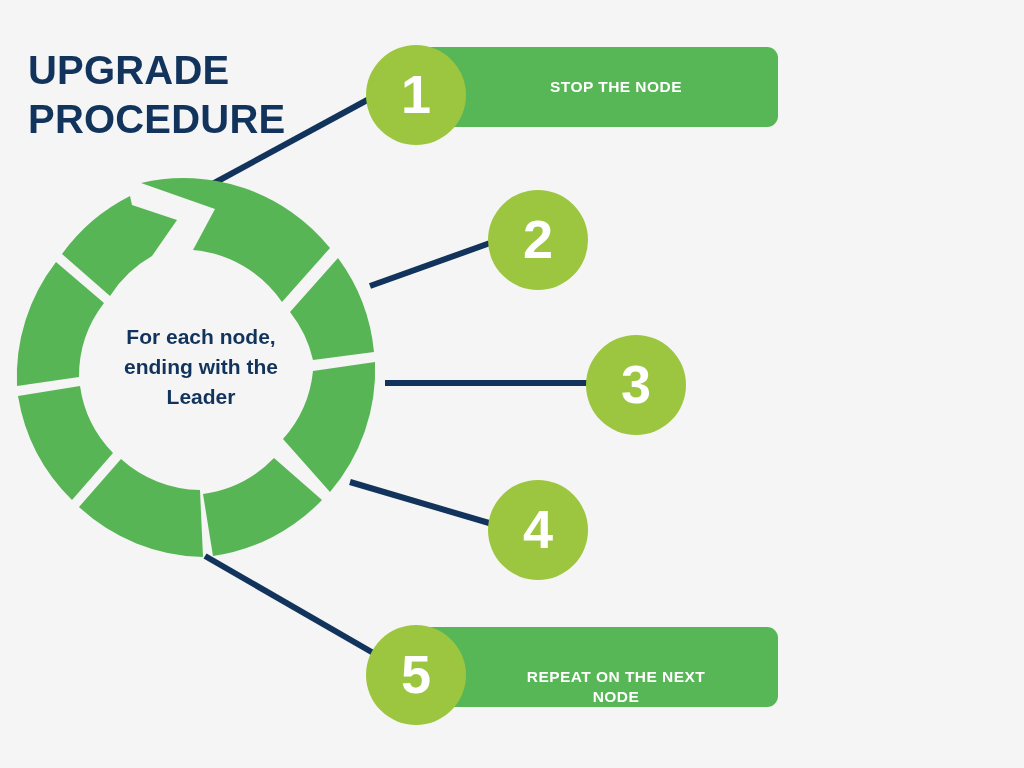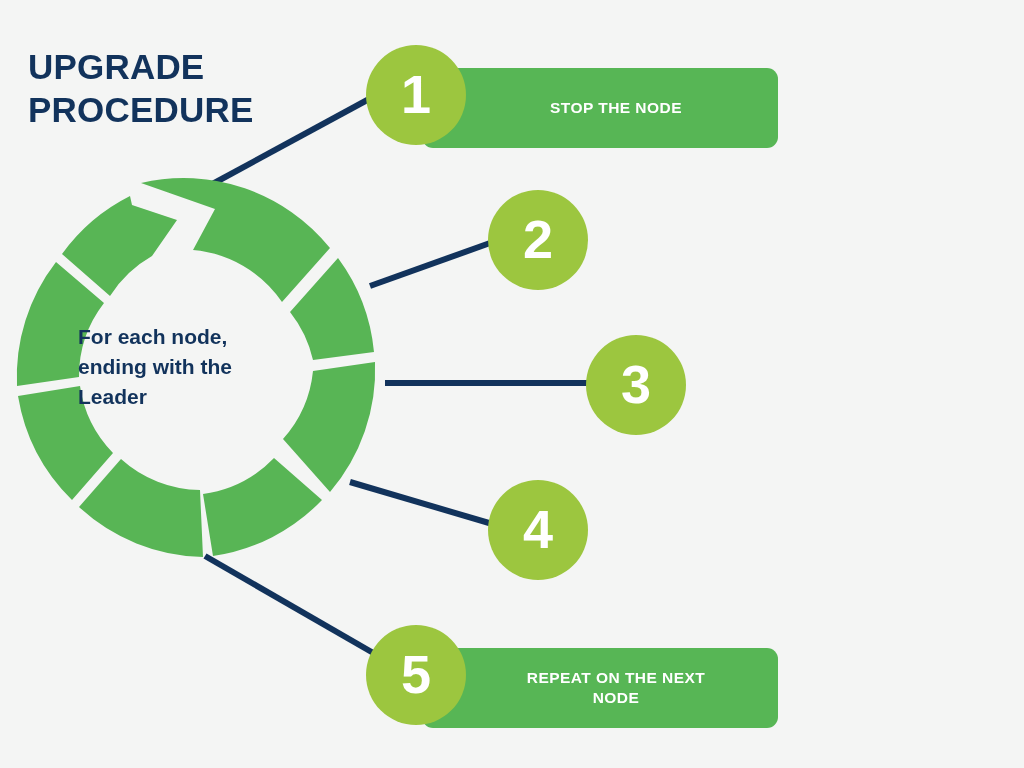--- a/index.html
+++ b/index.html
@@ -19,21 +19,21 @@
     width: 1024px;
     height: 768px;
   }
 
   
   .title {
     position: absolute;
     left: 28px;
     top: 46px;
     width: 330px;
-    font-size: 35px;
+    font-size: 40px;
     line-height: 1.22;
     font-weight: bold;
     letter-spacing: 0.2px;
     color: #12335c;
     text-transform: uppercase;
     white-space: pre-line;
   }
 
   
   #cycle {
@@ -41,20 +41,21 @@
     left: 0px;
     top: 170px;
     width: 400px;
     height: 400px;
   }
   #cycle-center-text {
     position: absolute;
     left: 78px;
     top: 322px;
     width: 246px;
+    text-align: center;
     font-size: 21px;
     line-height: 1.42;
     font-weight: bold;
     color: #12335c;
     white-space: pre-line;
   }
 
   
   #connectors {
     position: absolute;
@@ -65,21 +66,21 @@
     pointer-events: none;
   }
 
   
   .step {
     position: absolute;
     height: 80px;
   }
   .step-bar {
     position: absolute;
-    top: 23px;
+    top: 2px;
     height: 80px;
     background: #57b655;
     border-radius: 11px;
     box-sizing: border-box;
     display: flex;
     align-items: center;
     justify-content: center;
   }
   .step-label {
     color: #ffffff;
@@ -125,21 +126,21 @@
 
   #step-3 { left: 586px; top: 335px; width: 412px; }
   #step-3 .step-bar { left: 56px; width: 356px; }
   #step-3 .step-label { padding-left: 46px; }
 
   #step-4 { left: 488px; top: 480px; width: 414px; }
   #step-4 .step-bar { left: 56px; width: 358px; }
   #step-4 .step-label { padding-left: 46px; }
 
   #step-5 { left: 366px; top: 625px; width: 412px; }
-  #step-5 .step-bar { left: 56px; width: 356px; }
+  #step-5 .step-bar { left: 56px; width: 356px; align-items: flex-end; }
   #step-5 .step-label { padding-left: 46px; }
 </style>
 </head>
 <body>
 
 <div id="stage">
 
   <div class="title">UPGRADE
 PROCEDURE</div>
 

